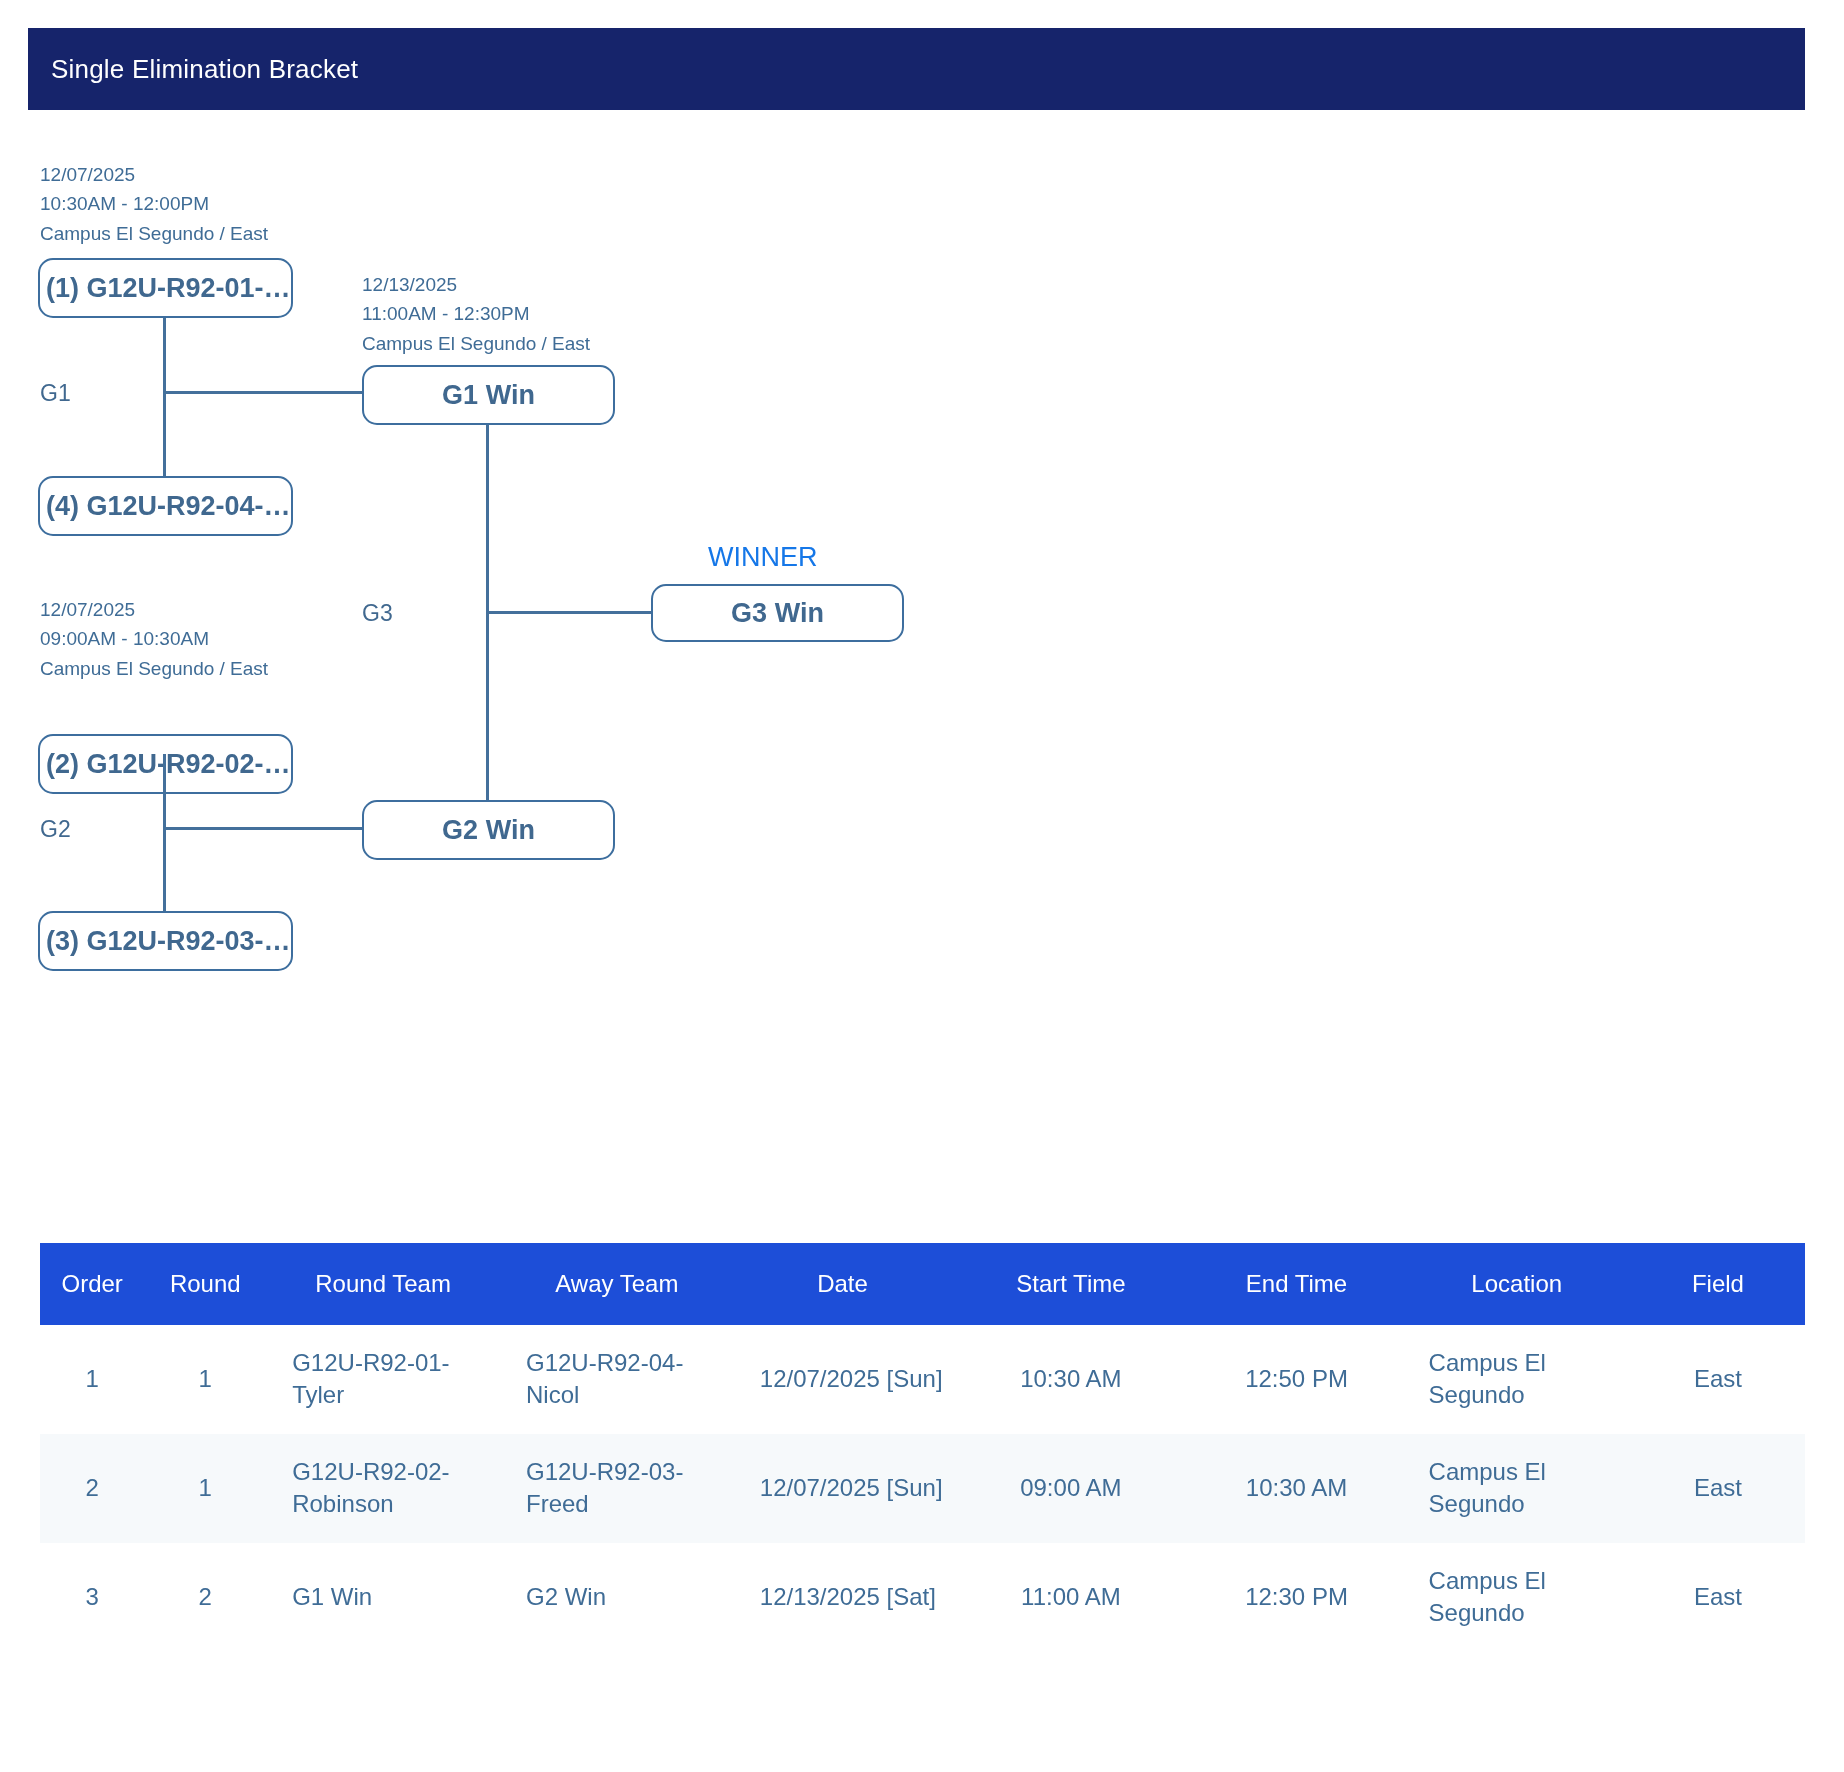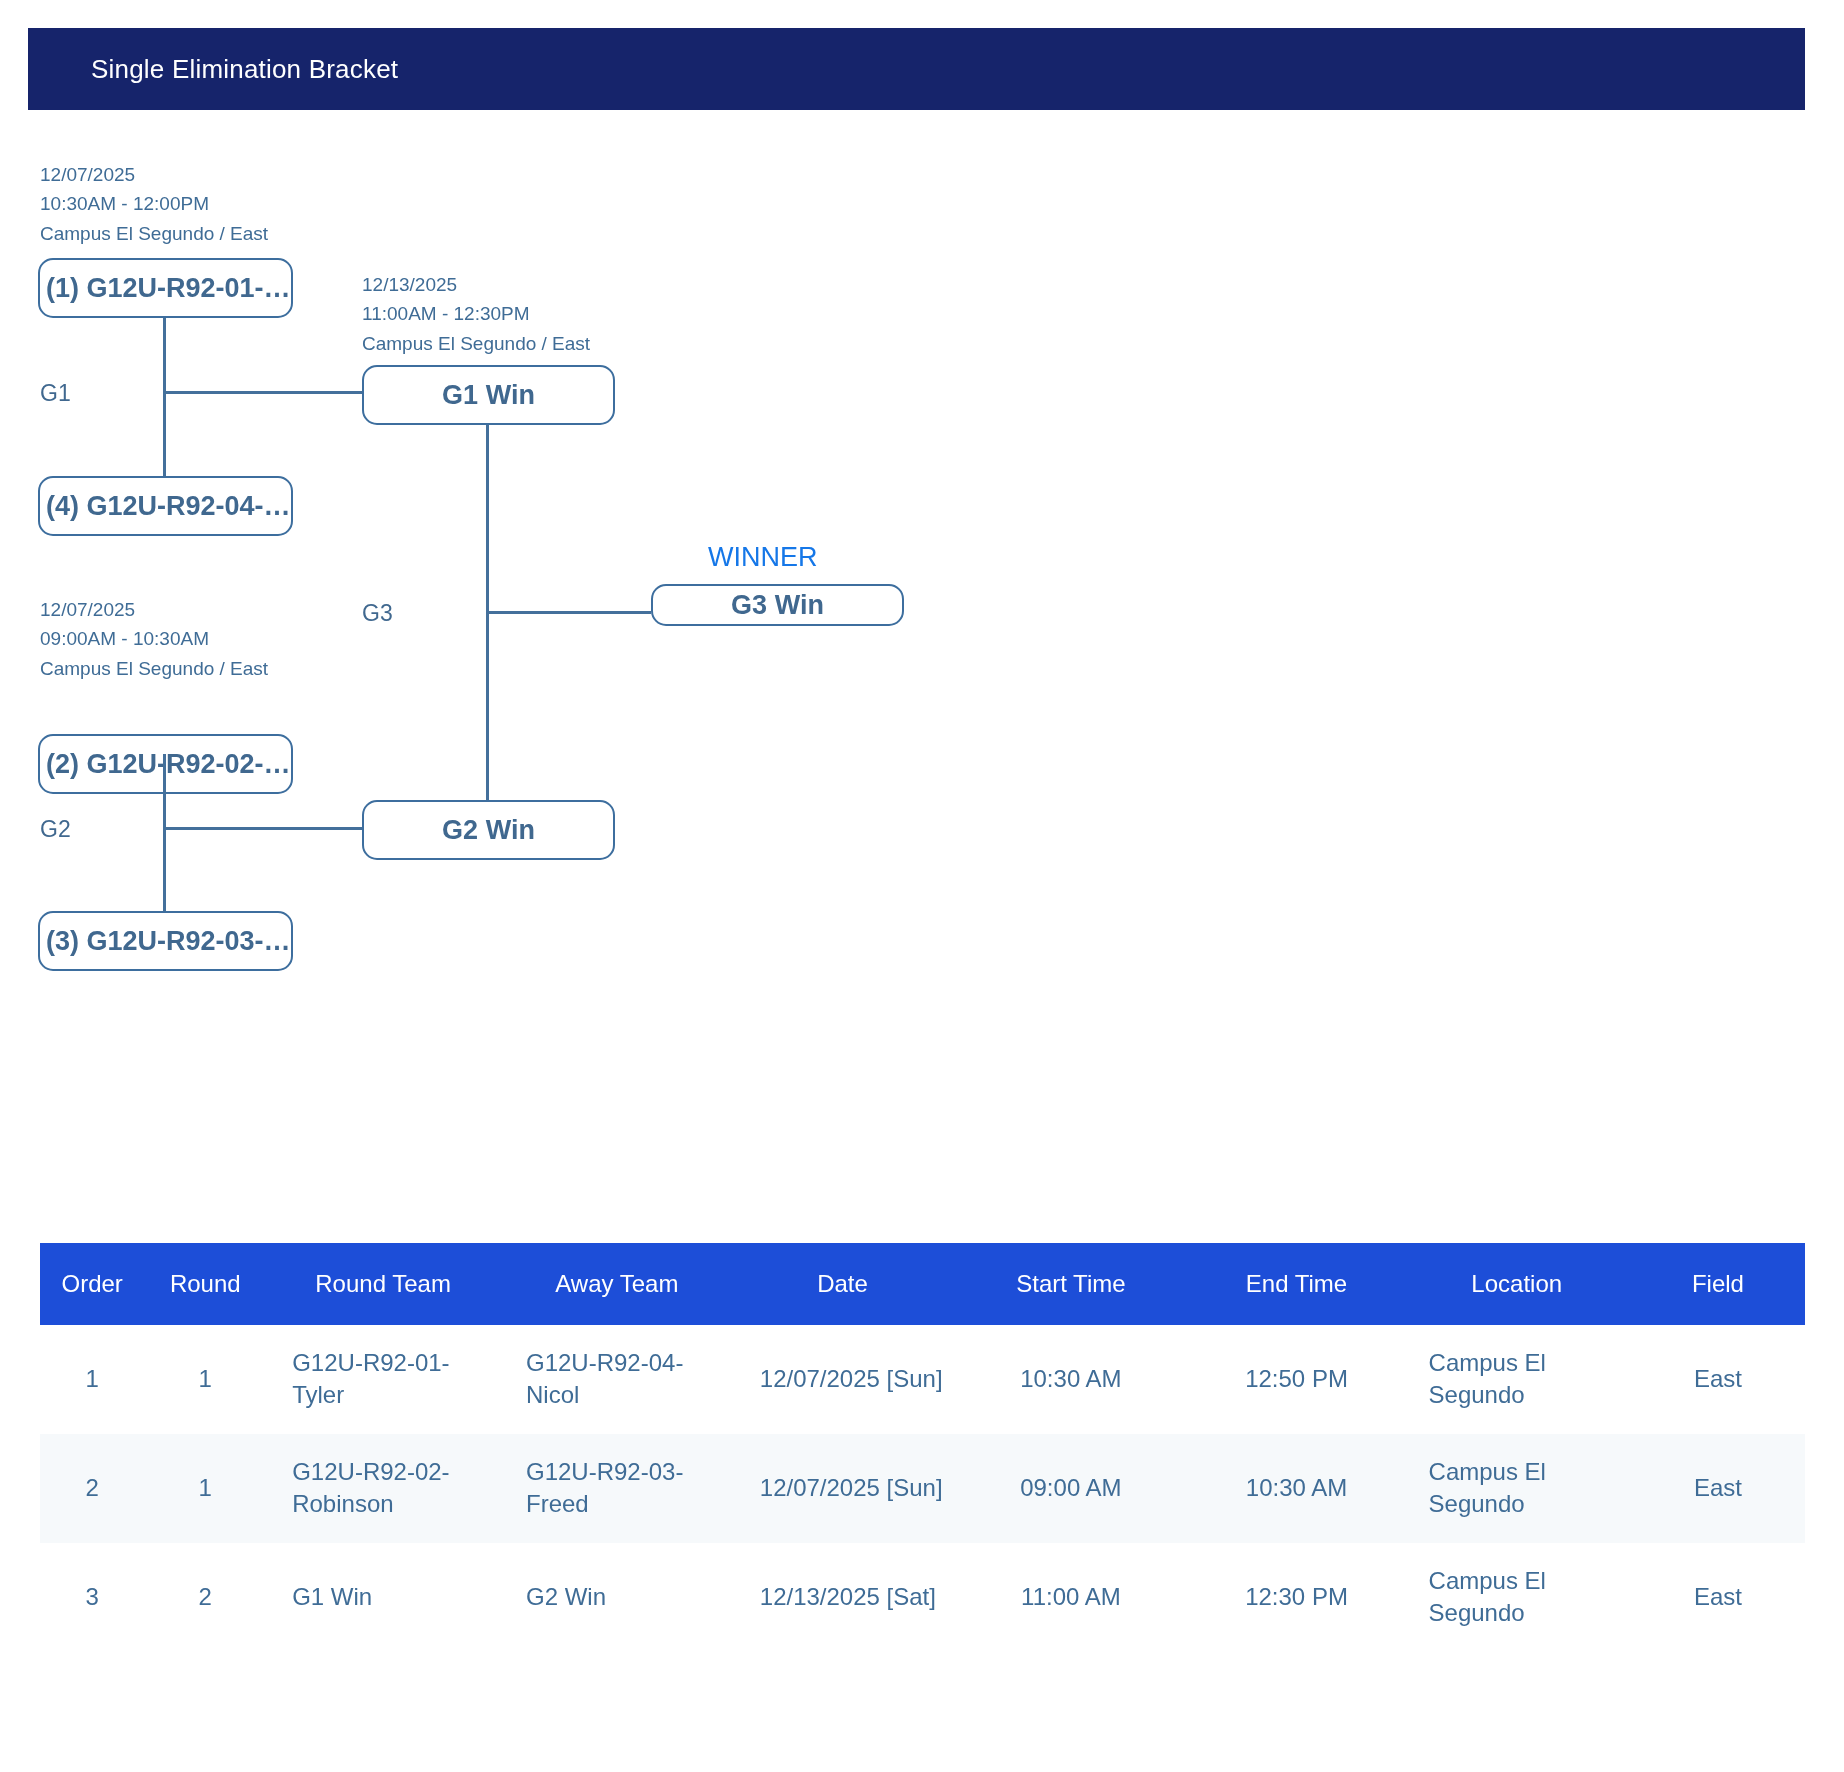--- a/index.html
+++ b/index.html
@@ -15,21 +15,21 @@
     overflow: hidden;
     background: #ffffff;
   }
 
   
   .title-bar {
     position: absolute;
     left: 28px; top: 28px;
     width: 1777px; height: 82px;
     background: #16246b;
-    display: flex; align-items: center; padding-left: 40px;
+    display: flex; align-items: center;
   }
   .title-bar .title-text {
     color: #ffffff;
     font-size: 26px;
     font-weight: 400;
     padding-left: 23px;
     letter-spacing: .2px;
   }
 
   
@@ -156,21 +156,21 @@
     <div class="node win" style="left:362px; top:800px; width:253px; height:60px;">
       <span>G2 Win</span>
     </div>
 
     <span class="glabel" style="left:362px; top:600px;">G3</span>
 
     <div class="ln ln-v" style="left:486px; top:425px; height:375px;"></div>
     <div class="ln ln-h" style="left:486px; top:611px; width:165px;"></div>
 
     <span class="winner-label" style="left:708px; top:542px;">WINNER</span>
-    <div class="node win" style="left:651px; top:584px; width:253px; height:42px;">
+    <div class="node win" style="left:651px; top:584px; width:253px; height:58px;">
       <span>G3 Win</span>
     </div>
 
     <div class="meta" style="left:40px; top:595px;">
       <div>12/07/2025</div>
       <div>09:00AM - 10:30AM</div>
       <div>Campus El Segundo / East</div>
     </div>
 
     <div class="node seed" style="left:38px; top:694px; width:255px; height:60px;margin-top:40px;">

